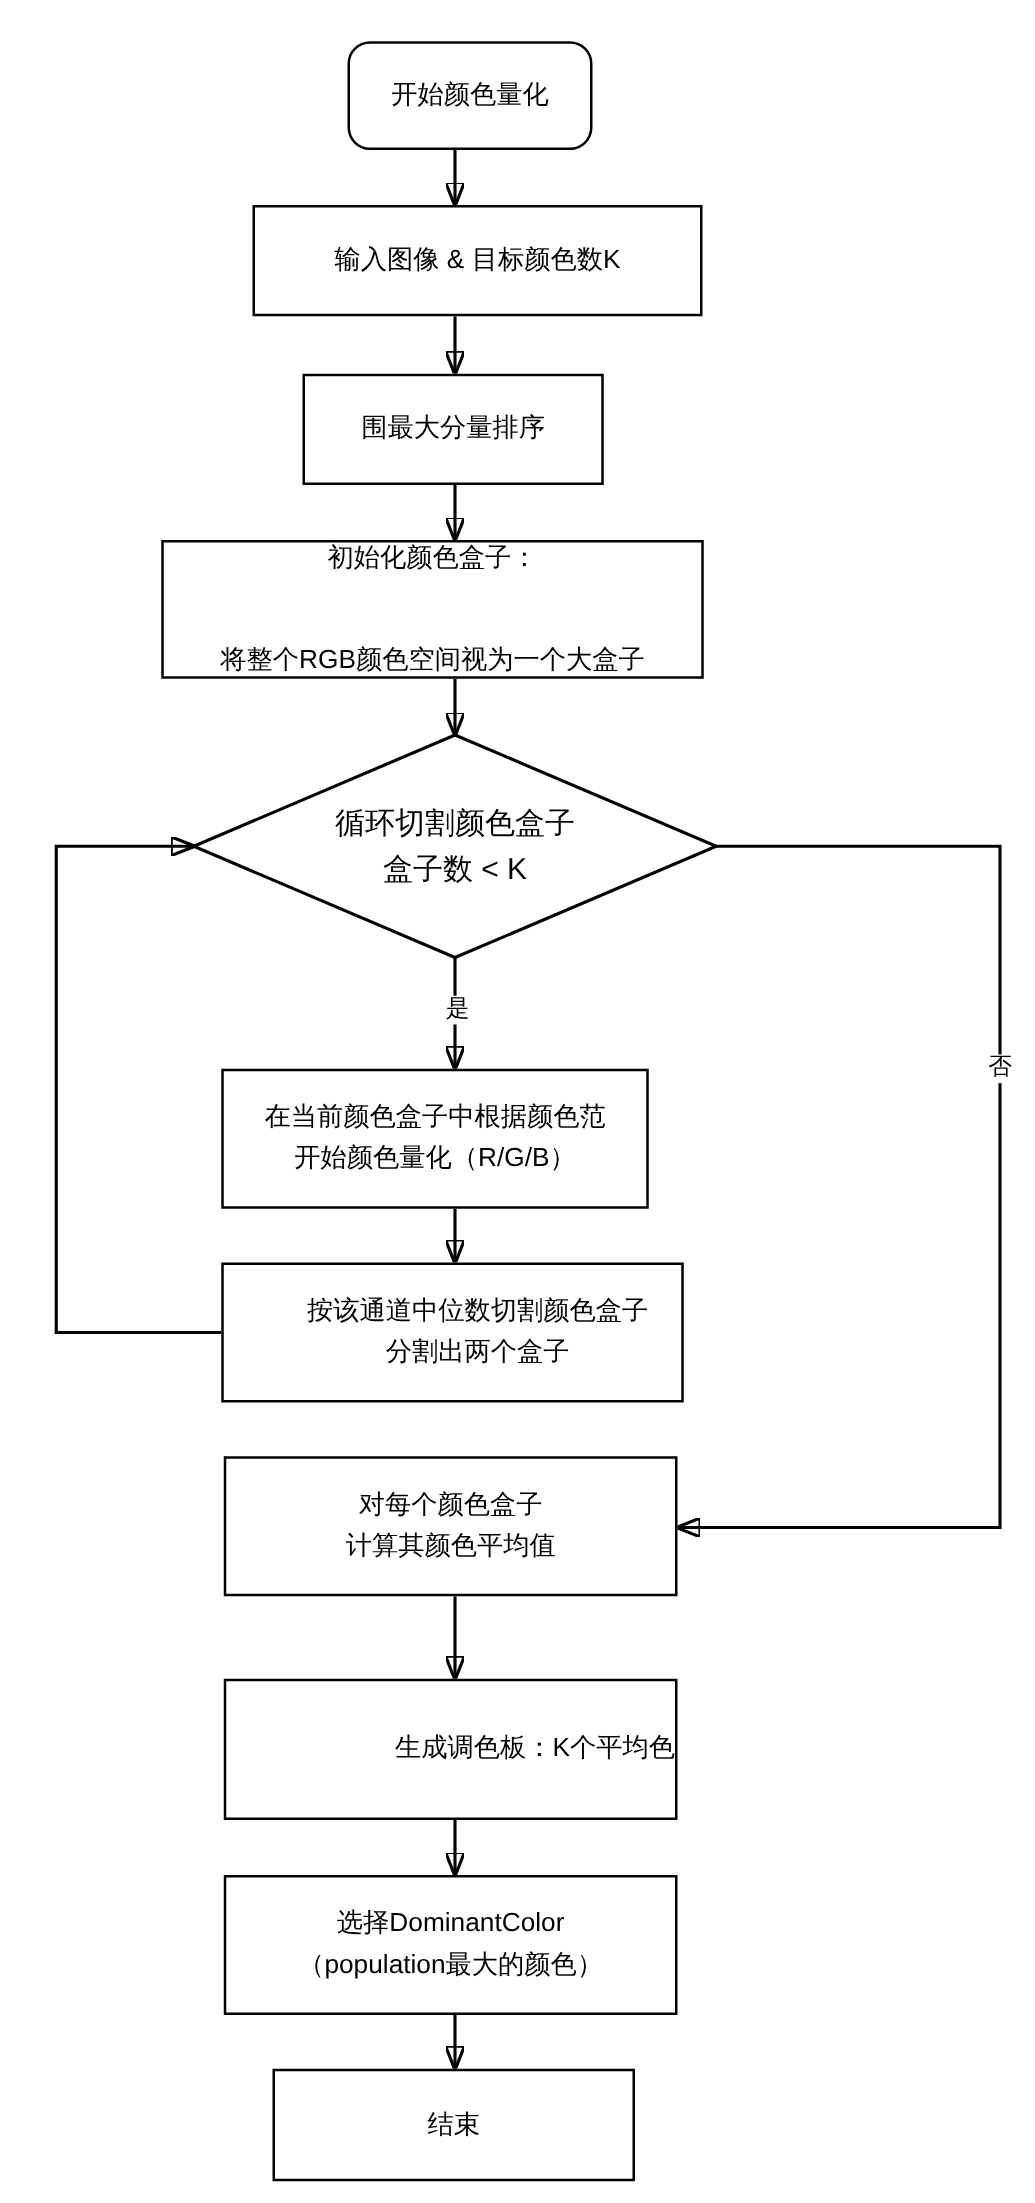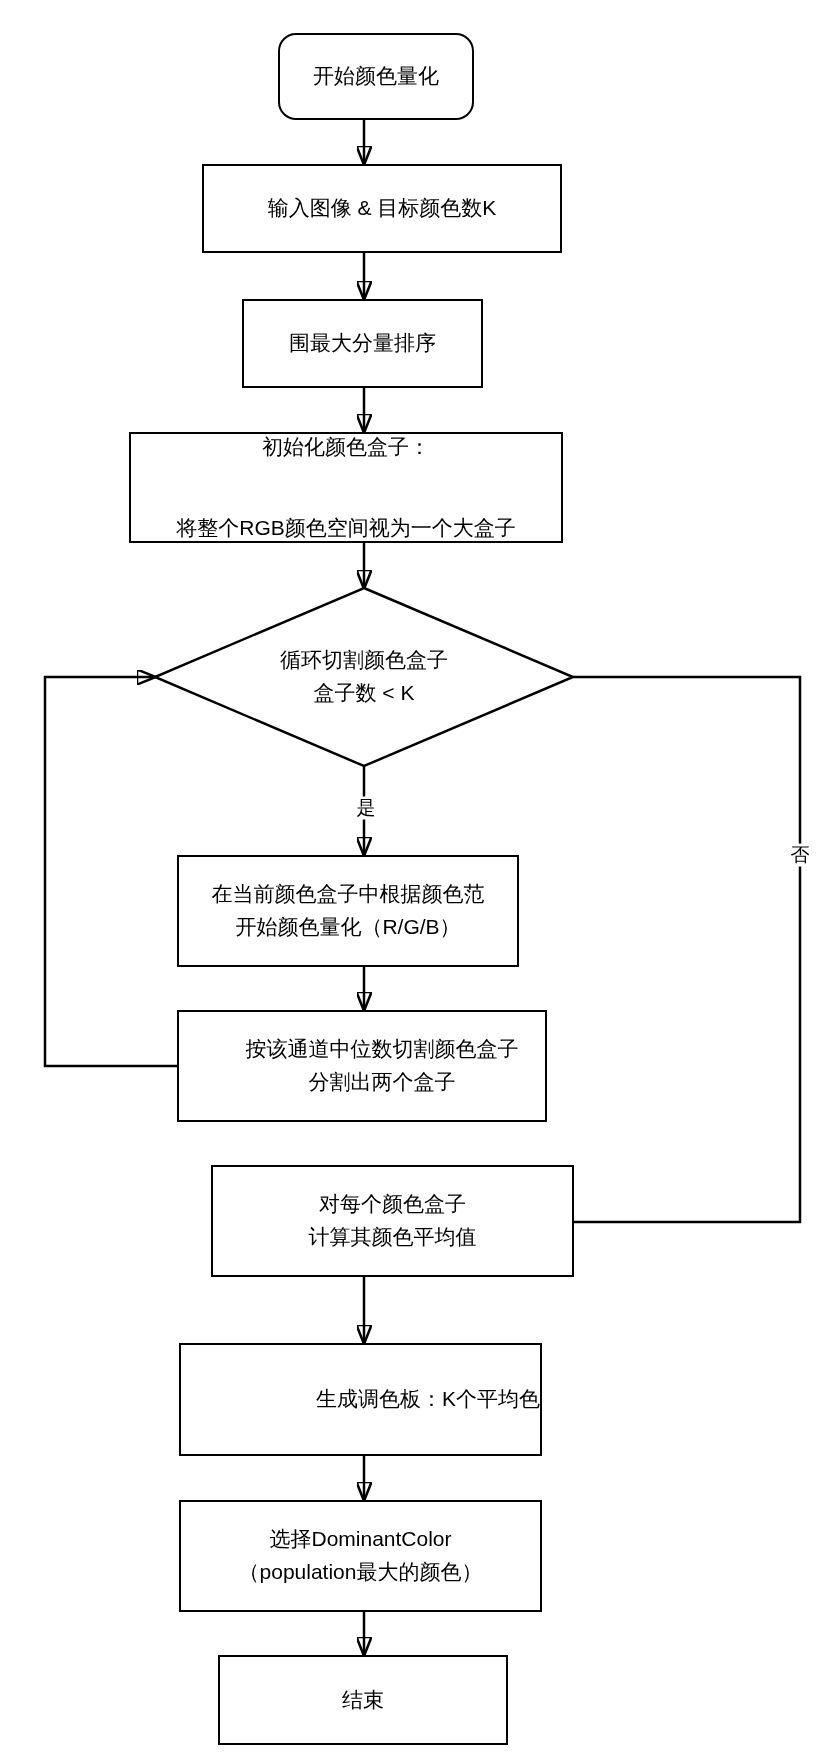--- a/index.html
+++ b/index.html
@@ -47,41 +47,41 @@
   .node.rounded { border-radius: 18px; }
   .diamond-text {
     position: absolute;
     left: 214px; top: 627px;
     width: 300px; height: 100px;
     display: flex;
     flex-direction: column;
     align-items: center;
     justify-content: center;
     text-align: center;
-    font-size: 21px;
+    font-size: 24px;
     line-height: 1.55;
     color: #000000;
   }
   .edge-label {
     position: absolute;
     transform: translate(-50%, -50%);
     background: #ffffff;
     font-size: 19px;
     line-height: 1.1;
     padding: 1px 2px;
     color: #000000;
   }
   
   #n-start    { left: 266px; top: 33px;   width: 196px; height: 87px; margin-left: 12px; }
   #n-input    { left: 202px; top: 164px;  width: 360px; height: 89px; }
   #n-analyze  { left: 242px; top: 299px;  width: 241px; height: 89px; }
   #n-init     { left: 129px; top: 432px;  width: 434px; height: 111px; gap: 48px; }
   #n-sort     { left: 177px; top: 855px;  width: 342px; height: 112px; }
   #n-split    { left: 177px; top: 1010px; width: 370px; height: 112px; padding-left: 40px; }
-  #n-average  { left: 179px; top: 1165px; width: 363px; height: 112px; margin-left: 32px; }
+  #n-average  { left: 179px; top: 1165px; width: 363px; height: 112px; }
   #n-palette  { left: 179px; top: 1343px; width: 363px; height: 113px; align-items: flex-end; }
   #n-dominant { left: 179px; top: 1500px; width: 363px; height: 112px; }
   #n-end      { left: 218px; top: 1655px; width: 290px; height: 90px; }
   #lbl-yes    { left: 366px; top: 808px; }
   #lbl-no     { left: 800px; top: 855px; }
 </style>
 </head>
 <body>
 
 <div class="canvas">

